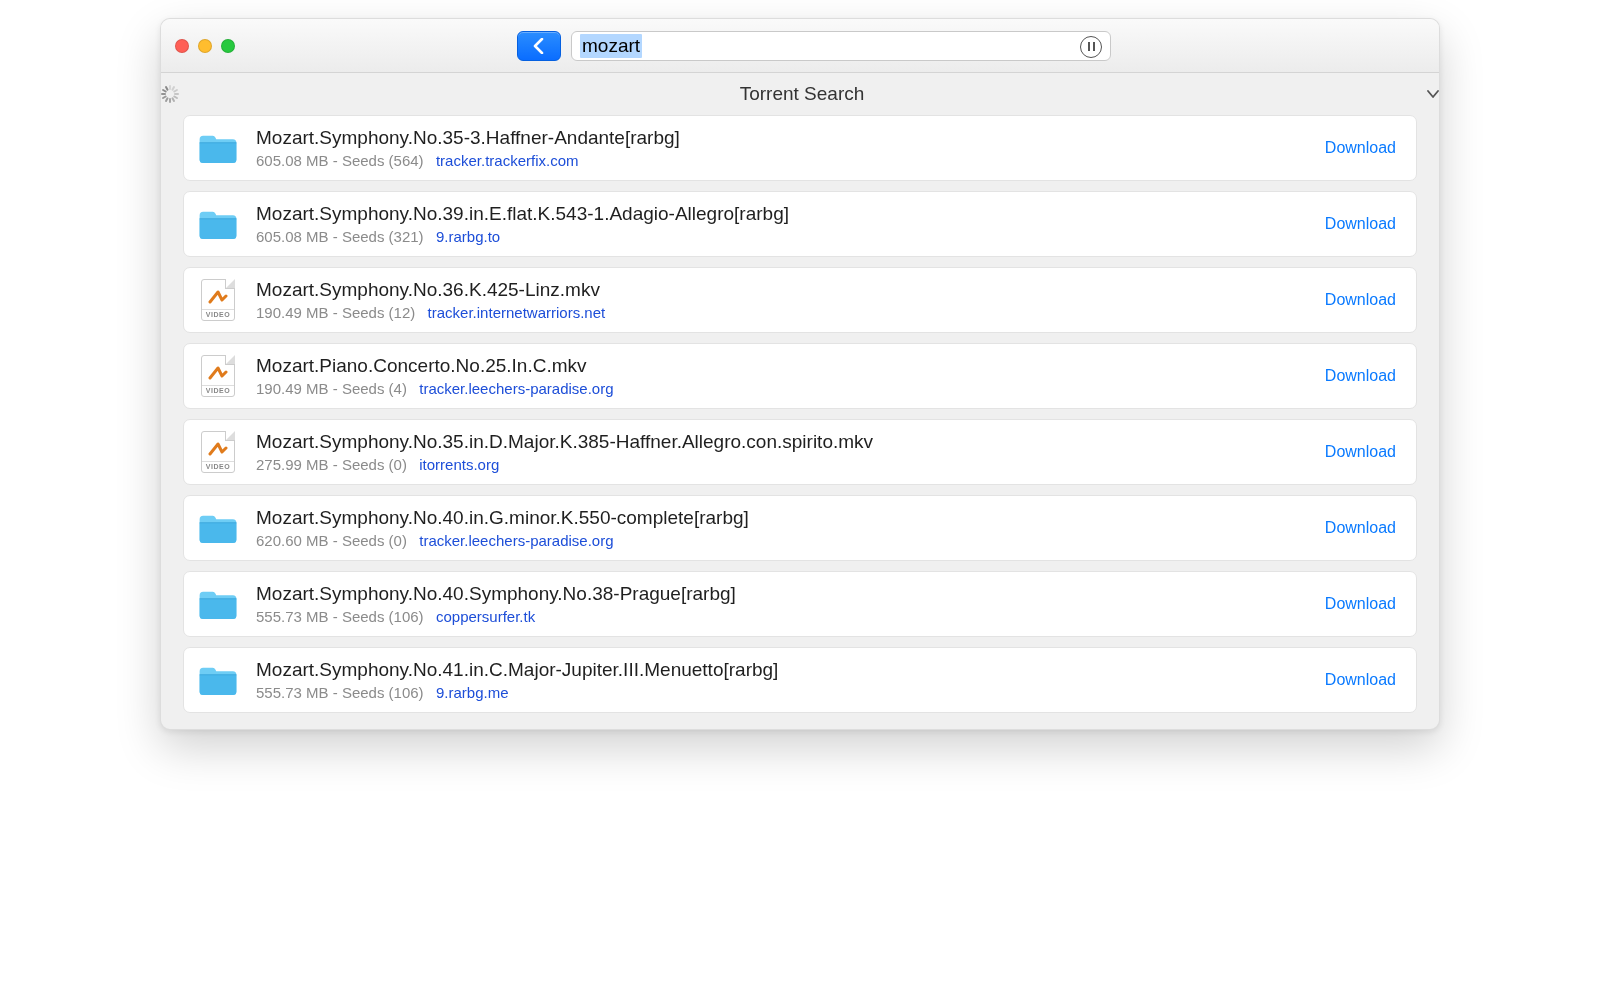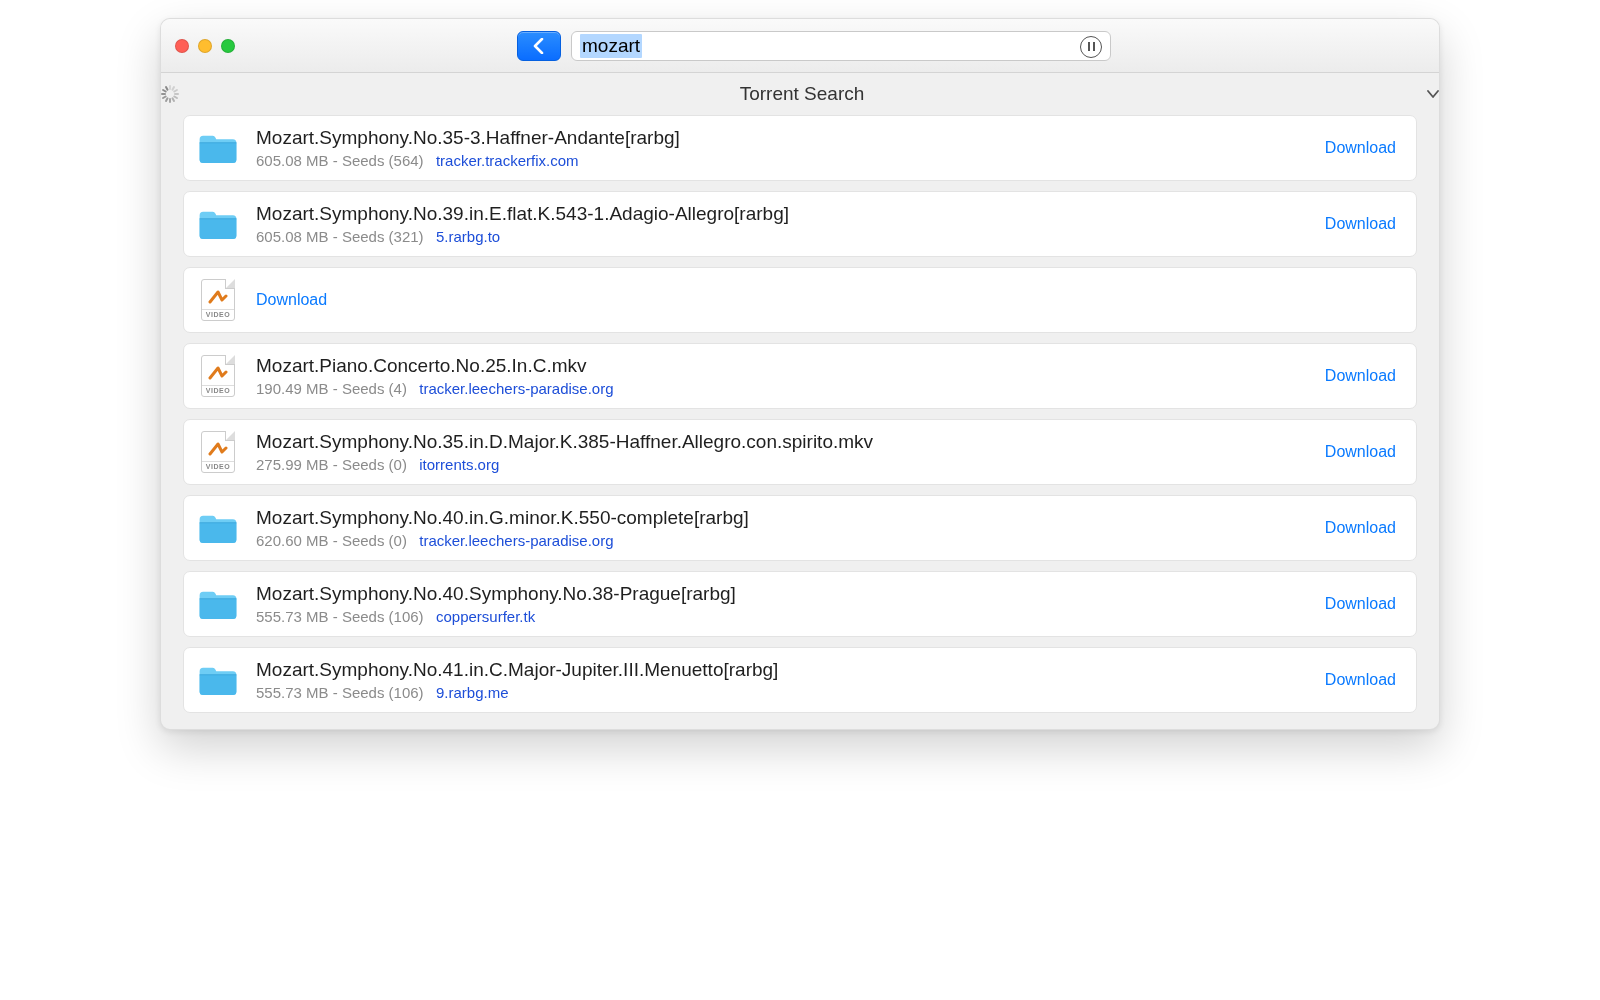--- a/index.html
+++ b/index.html
@@ -189,35 +189,42 @@
           <svg class="folder-svg" viewBox="0 0 48 40">
     <path d="M3 10 Q3 6 7 6 L18 6 Q20 6 21 8 L22 10 L41 10 Q45 10 45 14 L45 33 Q45 37 41 37 L7 37 Q3 37 3 33 Z" fill="#6ecdf5"></path>
     <path d="M3 14 L45 14 L45 33 Q45 37 41 37 L7 37 Q3 37 3 33 Z" fill="#4ab8ec"></path>
     <path d="M3 14 L45 14" stroke="#3aa6da" stroke-width="1"></path>
   </svg>
         </div>
     <div class="row-main">
       <div class="row-title">Mozart.Symphony.No.39.in.E.flat.K.543-1.Adagio-Allegro[rarbg]</div>
       <div class="row-sub">
         <span>605.08 MB</span> - Seeds (<span>321</span>)&nbsp;
-        <span class="tracker">5.rarbg.to</span>
+        <span class="tracker">9.rarbg.to</span>
       </div>
     </div>
     <div class="download-link">Download</div>
   </div>
       <div class="result-row">
     <div class="row-icon">
           <div class="video-file">
     <div class="corner"></div>
     <svg class="app" viewBox="0 0 20 14">
       <path d="M2 12 L10 2 L14 10 L18 6" stroke="#e07b1c" stroke-width="3" fill="none" stroke-linejoin="round" stroke-linecap="round"></path>
     </svg>
     <div class="label">VIDEO</div>
   </div>
         </div>
+    <div class="row-main">
+      <div class="row-title">Mozart.Symphony.No.36.K.425-Linz.mkv</div>
+      <div class="row-sub">
+        <span>190.49 MB</span> - Seeds (<span>12</span>)&nbsp;
+        <span class="tracker">tracker.internetwarriors.net</span>
+      </div>
+    </div>
     <div class="download-link">Download</div>
   </div>
       <div class="result-row">
     <div class="row-icon">
           <div class="video-file">
     <div class="corner"></div>
     <svg class="app" viewBox="0 0 20 14">
       <path d="M2 12 L10 2 L14 10 L18 6" stroke="#e07b1c" stroke-width="3" fill="none" stroke-linejoin="round" stroke-linecap="round"></path>
     </svg>
     <div class="label">VIDEO</div>

